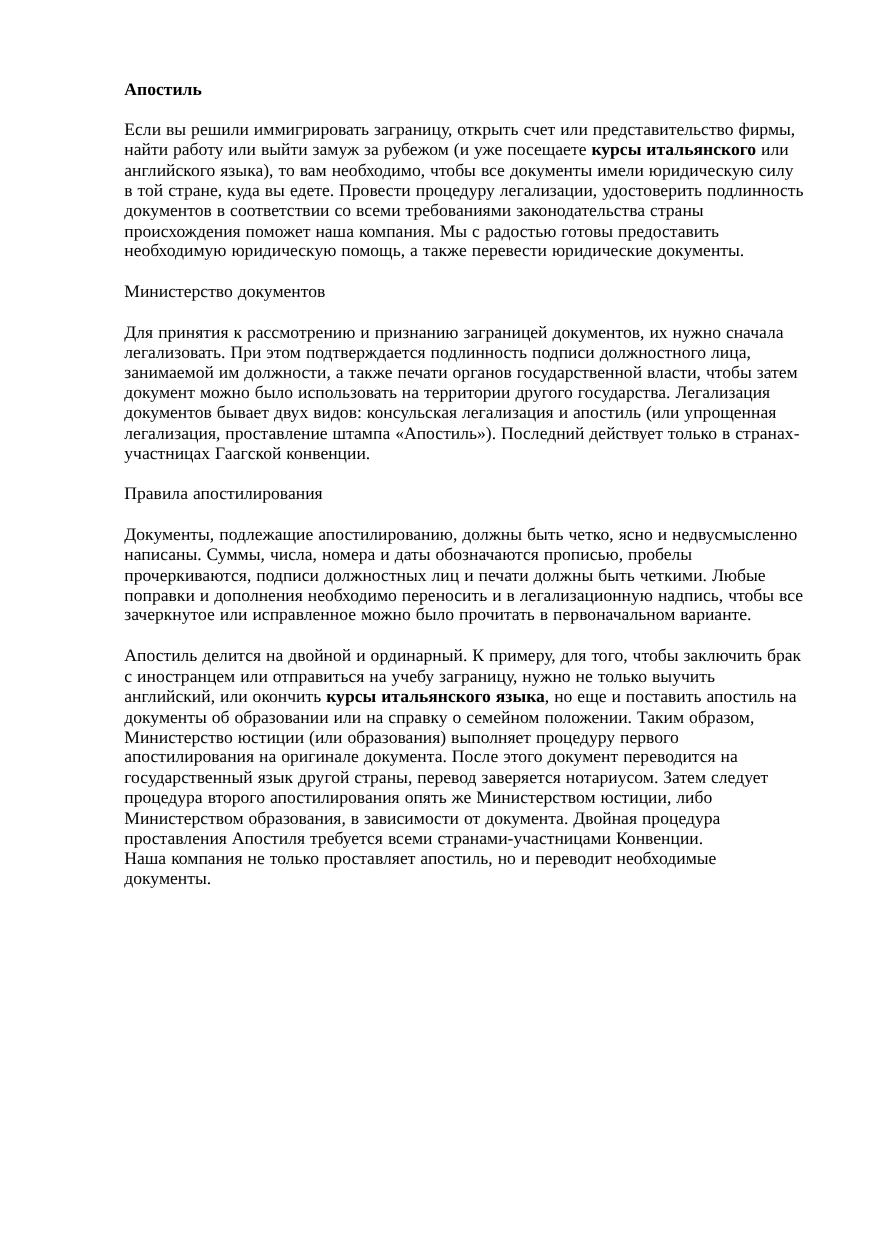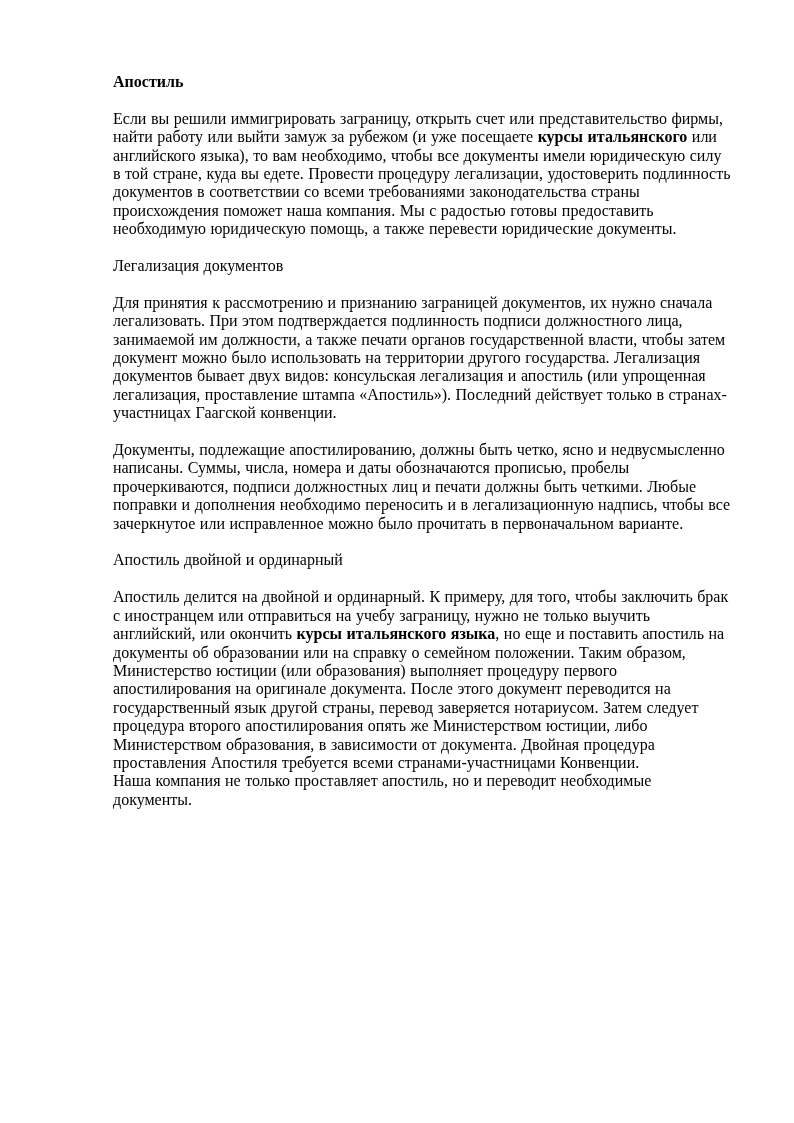--- a/index.html
+++ b/index.html
@@ -34,19 +34,19 @@
   .paragraph { font-weight: normal; }
   b { font-weight: bold; }
 </style>
 </head>
 <body>
 
 <div class="page">
   <div id="document-content">
       <div class="block title"><b>Апостиль</b></div>
       <div class="block paragraph"><span>Если вы решили иммигрировать заграницу, открыть счет или представительство фирмы, найти работу или выйти замуж за рубежом (и уже посещаете </span><b>курсы итальянского</b><span> или английского языка), то вам необходимо, чтобы все документы имели юридическую силу в той стране, куда вы едете. Провести процедуру легализации, удостоверить подлинность документов в соответствии со всеми требованиями законодательства страны происхождения поможет наша компания. Мы с радостью готовы предоставить необходимую юридическую помощь, а также перевести юридические документы.</span></div>
-      <div class="block heading"><span>Легализация документов</span></div>
+      <div class="block heading"><span>Министерство документов</span></div>
       <div class="block paragraph"><span>Для принятия к рассмотрению и признанию заграницей документов, их нужно сначала легализовать. При этом подтверждается подлинность подписи должностного лица, занимаемой им должности, а также печати органов государственной власти, чтобы затем документ можно было использовать на территории другого государства. Легализация документов бывает двух видов: консульская легализация и апостиль (или упрощенная легализация, проставление штампа «Апостиль»). Последний действует только в странах-участницах Гаагской конвенции.</span></div>
+      <div class="block heading"><span>Правила апостилирования</span></div>
       <div class="block paragraph"><span>Документы, подлежащие апостилированию, должны быть четко, ясно и недвусмысленно написаны. Суммы, числа, номера и даты обозначаются прописью, пробелы прочеркиваются, подписи должностных лиц и печати должны быть четкими. Любые поправки и дополнения необходимо переносить и в легализационную надпись, чтобы все зачеркнутое или исправленное можно было прочитать в первоначальном варианте.</span></div>
-      <div class="block heading"><span>Апостиль двойной и ординарный</span></div>
       <div class="block paragraph"><span>Апостиль делится на двойной и ординарный. К примеру, для того, чтобы заключить брак с иностранцем или отправиться на учебу заграницу, нужно не только выучить английский, или окончить </span><b>курсы итальянского языка</b><span>, но еще и поставить апостиль на документы об образовании или на справку о семейном положении. Таким образом, Министерство юстиции (или образования) выполняет процедуру первого апостилирования на оригинале документа. После этого документ переводится на государственный язык другой страны, перевод заверяется нотариусом. Затем следует процедура второго апостилирования опять же Министерством юстиции, либо Министерством образования, в зависимости от документа. Двойная процедура проставления Апостиля требуется всеми странами-участницами Конвенции.</span><br><span>Наша компания не только проставляет апостиль, но и переводит необходимые документы.</span></div>
     </div>
 </div>
 
 </body></html>

